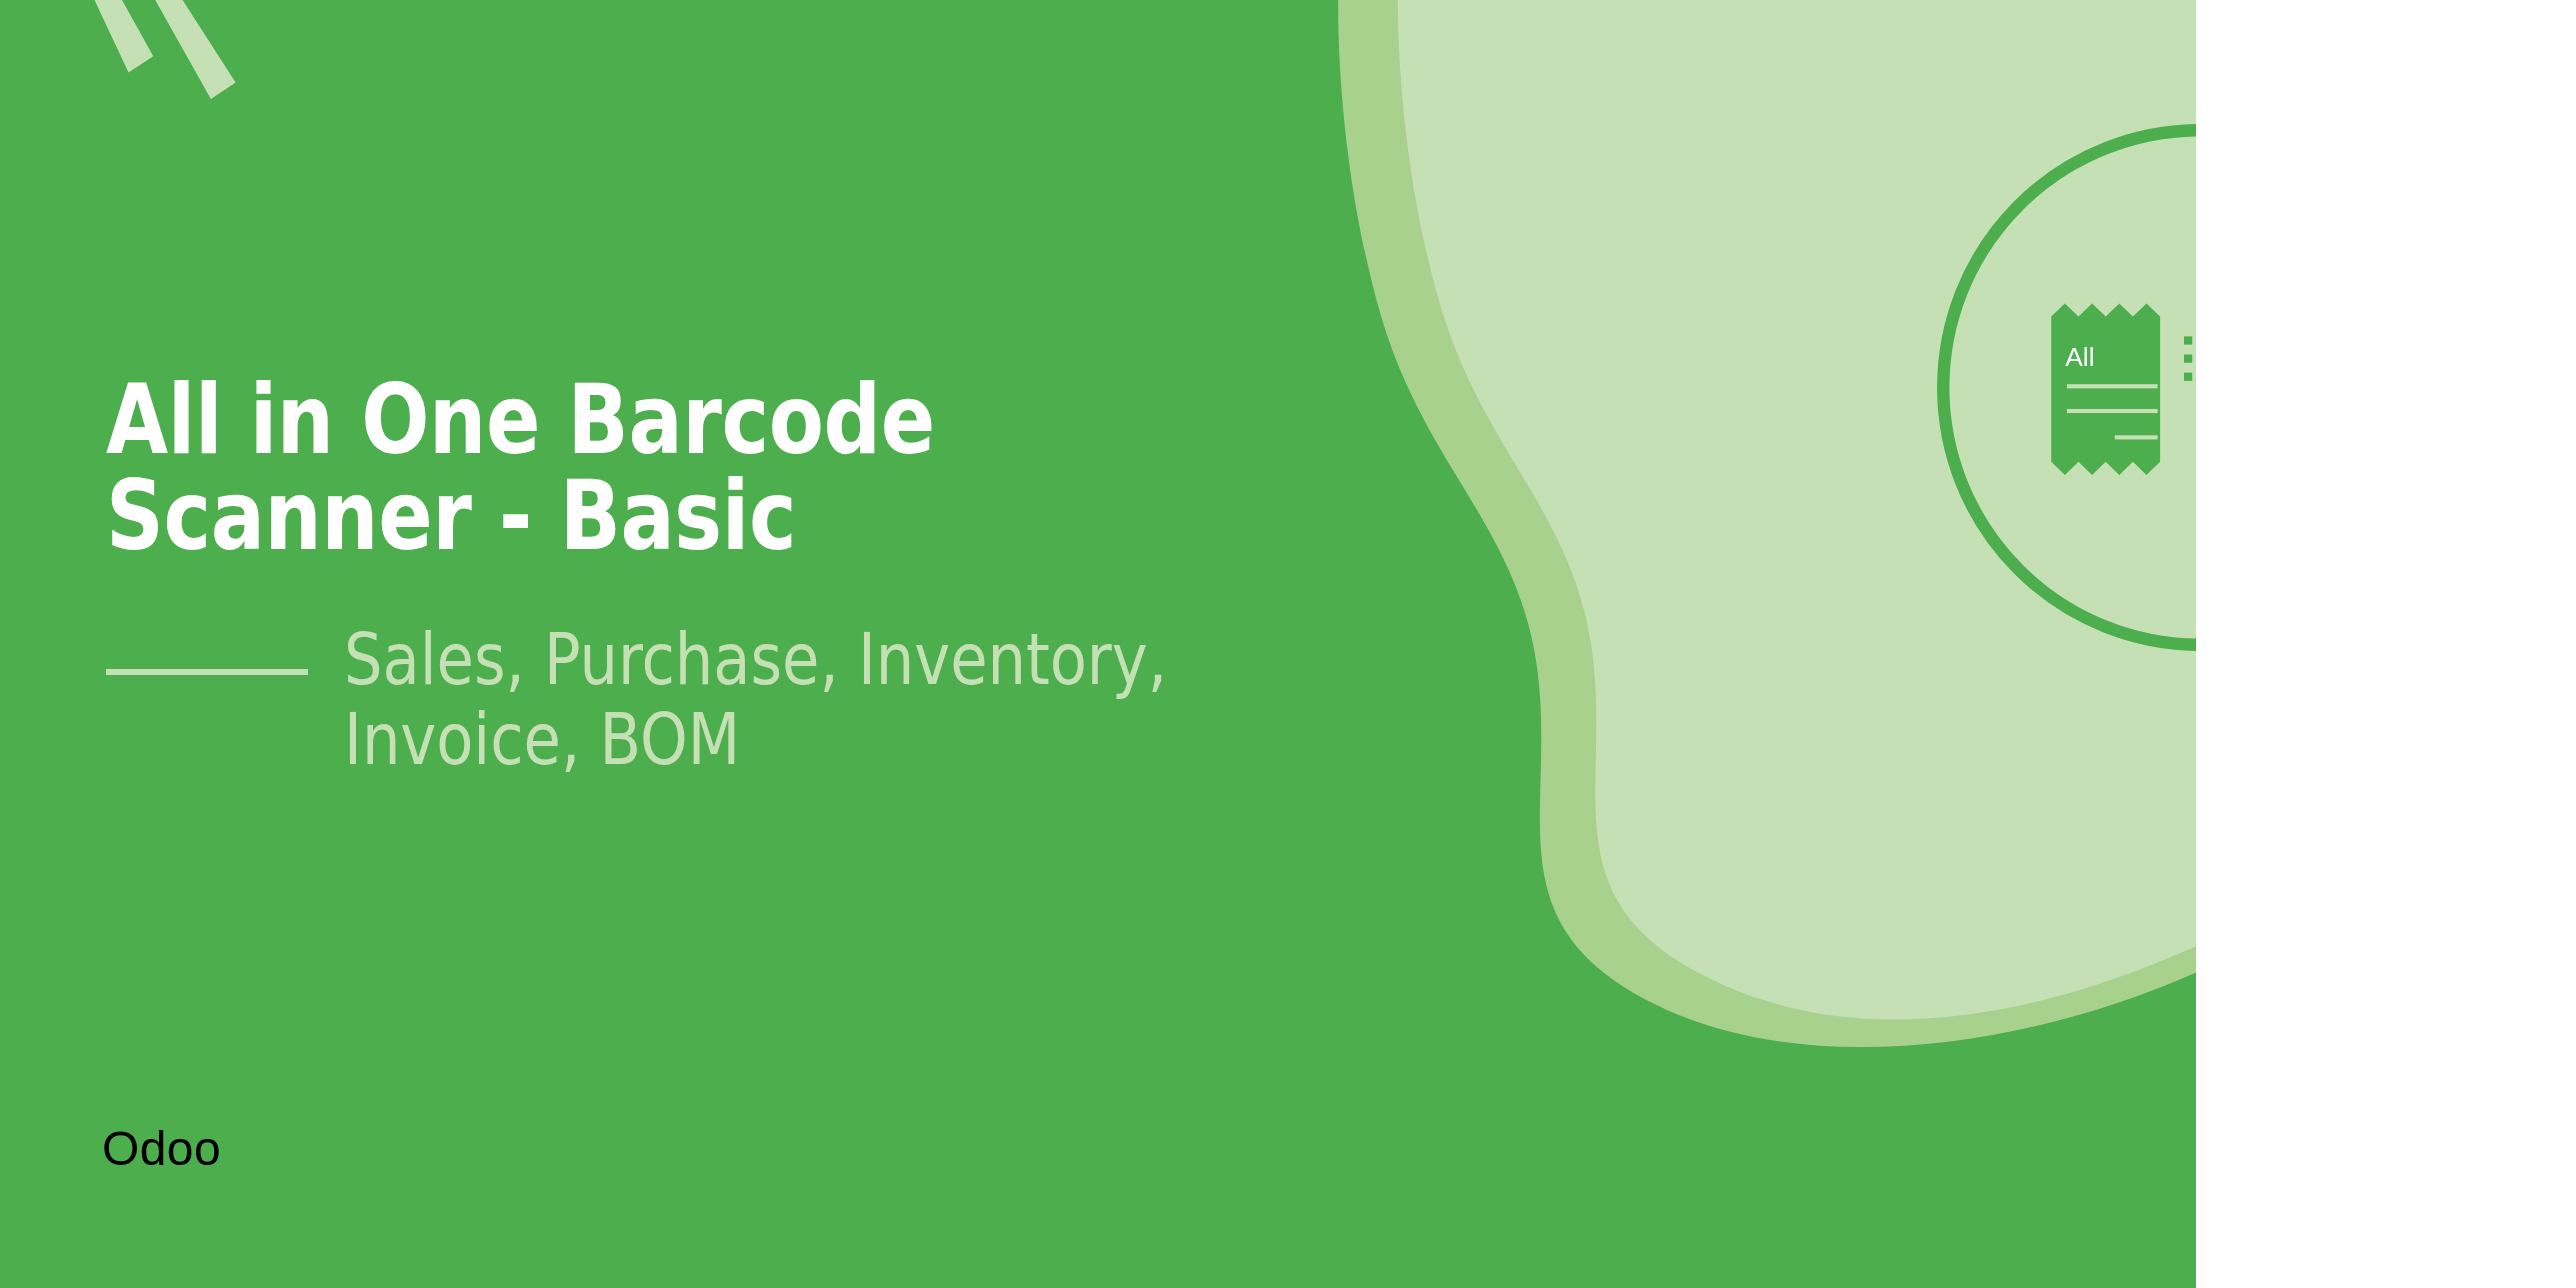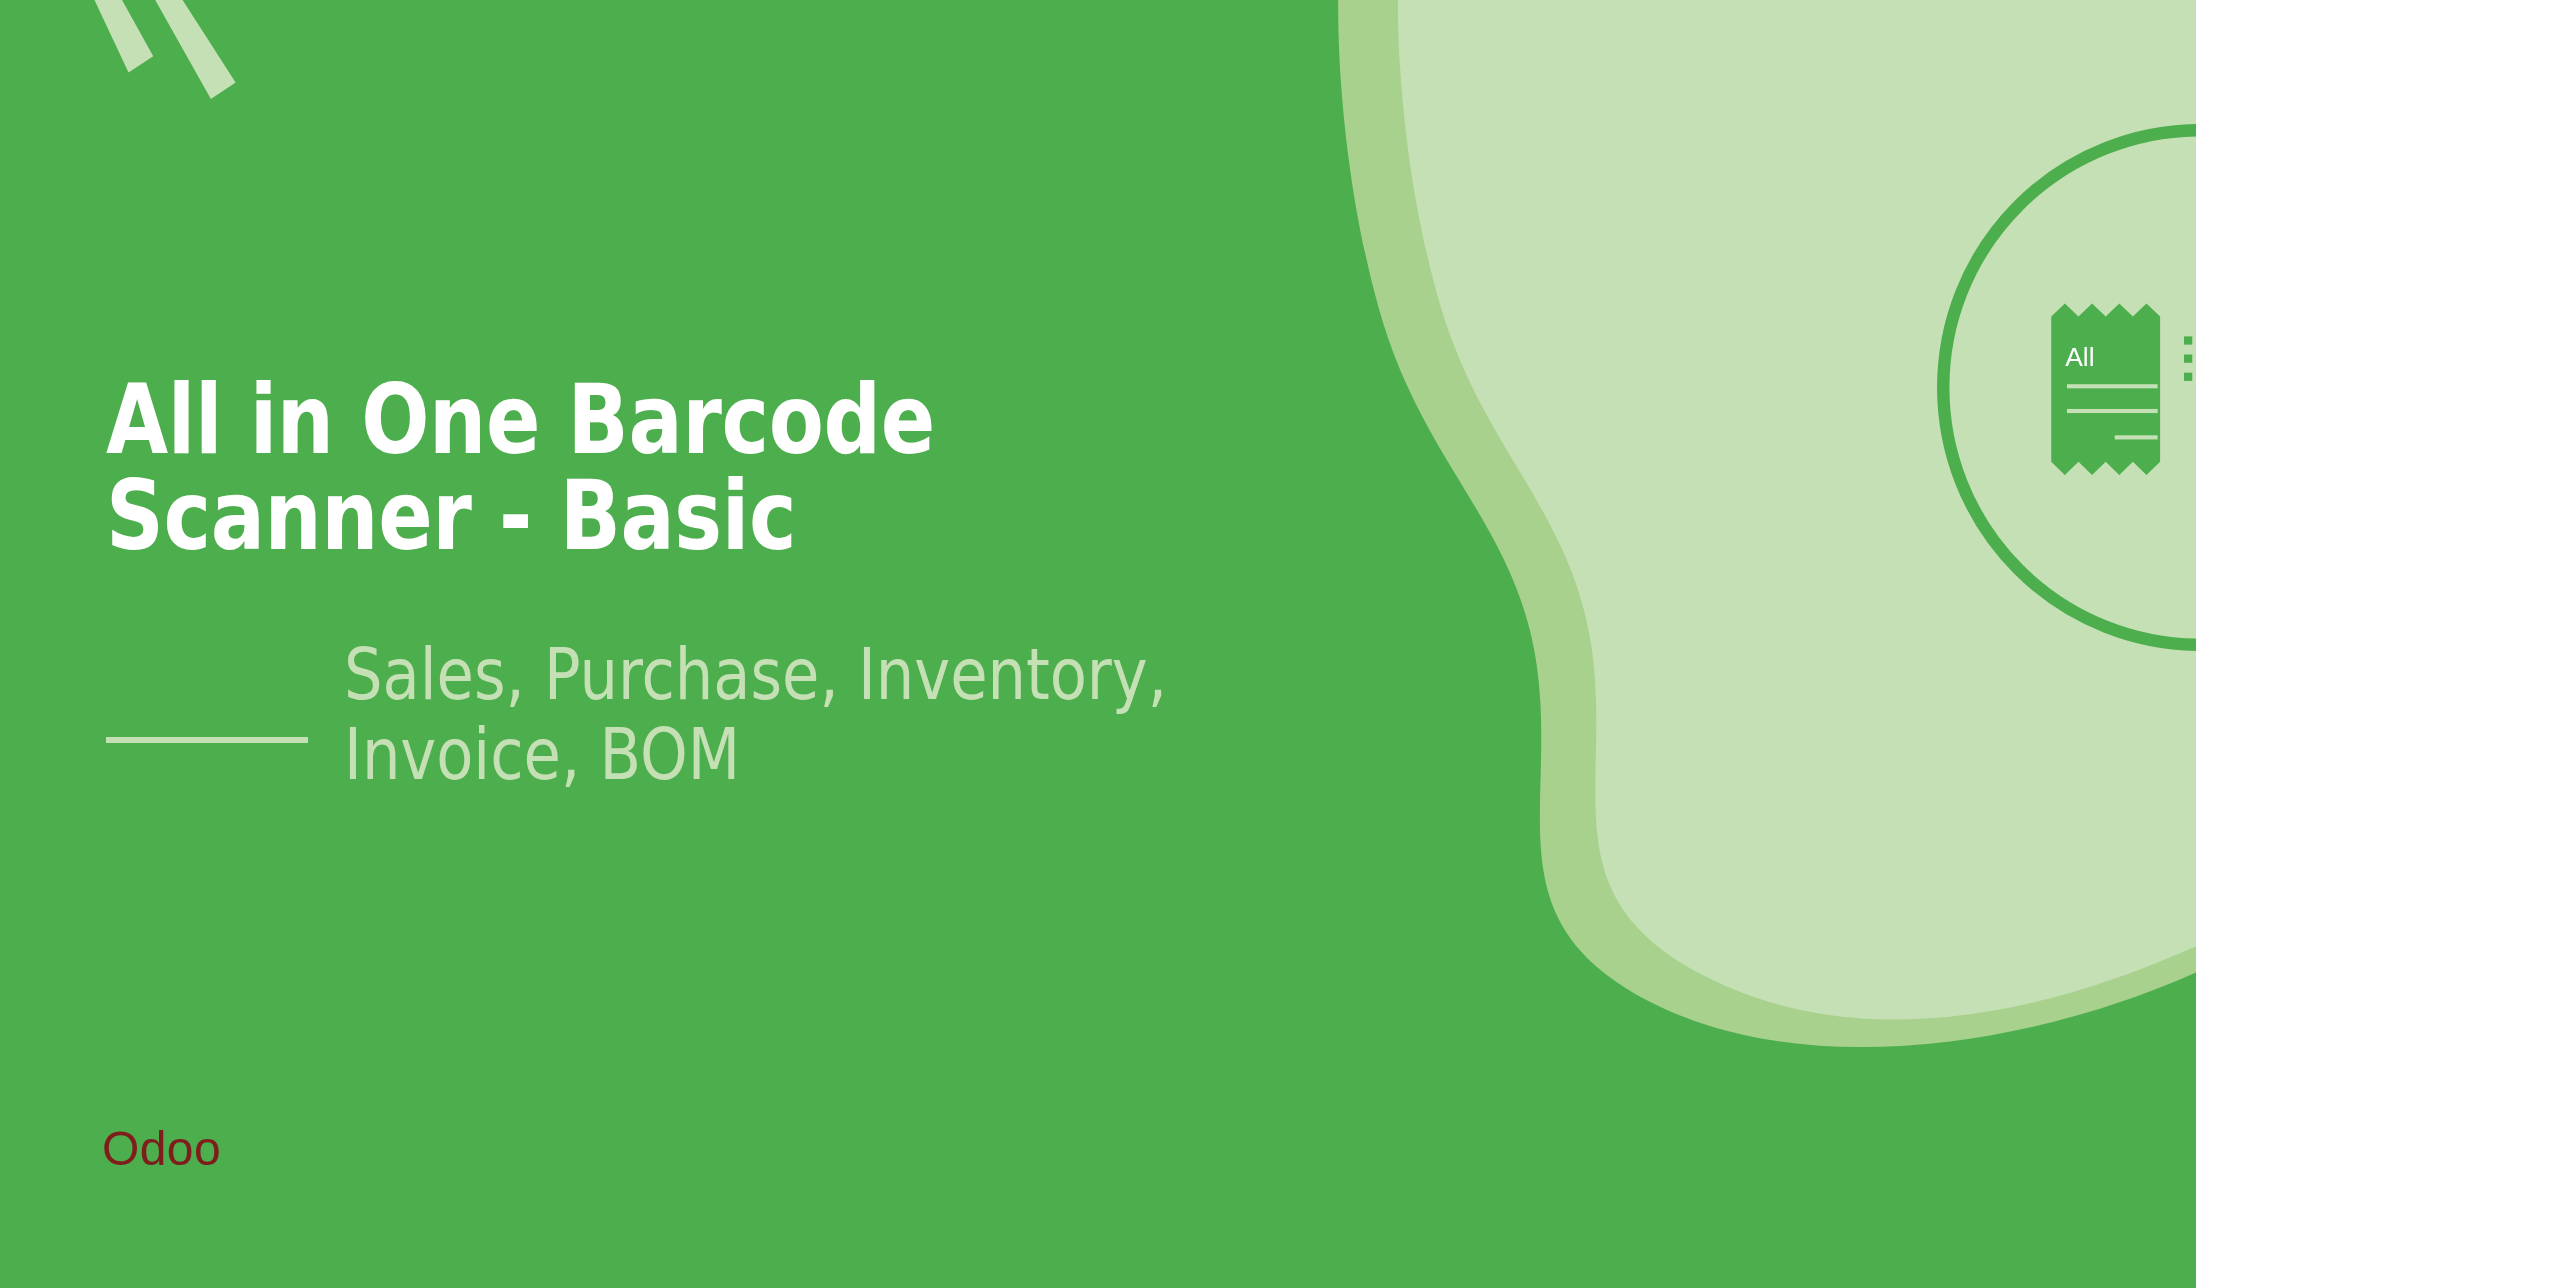--- a/index.html
+++ b/index.html
@@ -61,22 +61,22 @@
     font-weight: 700;
     line-height: 1.0;
     letter-spacing: -0.4px;
     white-space: pre-line;
     transform: scaleX(0.93);
     transform-origin: left top;
   }
 
   .sub-row {
     display: flex;
-    align-items: center;
-    margin-top: 71px;
+    align-items: flex-start;
+    margin-top: 56px;
   }
 
   .sub-dash {
     flex: 0 0 auto;
     width: 202px;
     height: 5.8px;
     background: #C5E0B4;
     margin-top: 49px;
     margin-right: 36px;
   }
@@ -91,21 +91,21 @@
     white-space: pre-line;
     transform: scaleX(0.95);
     transform-origin: left top;
   }
 
   
   .brand {
     position: absolute;
     left: 102px;
     top: 1121px;
-    color: #7f1d1d;
+    color: #000000;
     font-family: "Liberation Sans", sans-serif;
     font-size: 48px;
     font-weight: 400;
     letter-spacing: 0.4px;
   }
 </style>
 </head>
 <body>
 
 <div id="banner">

